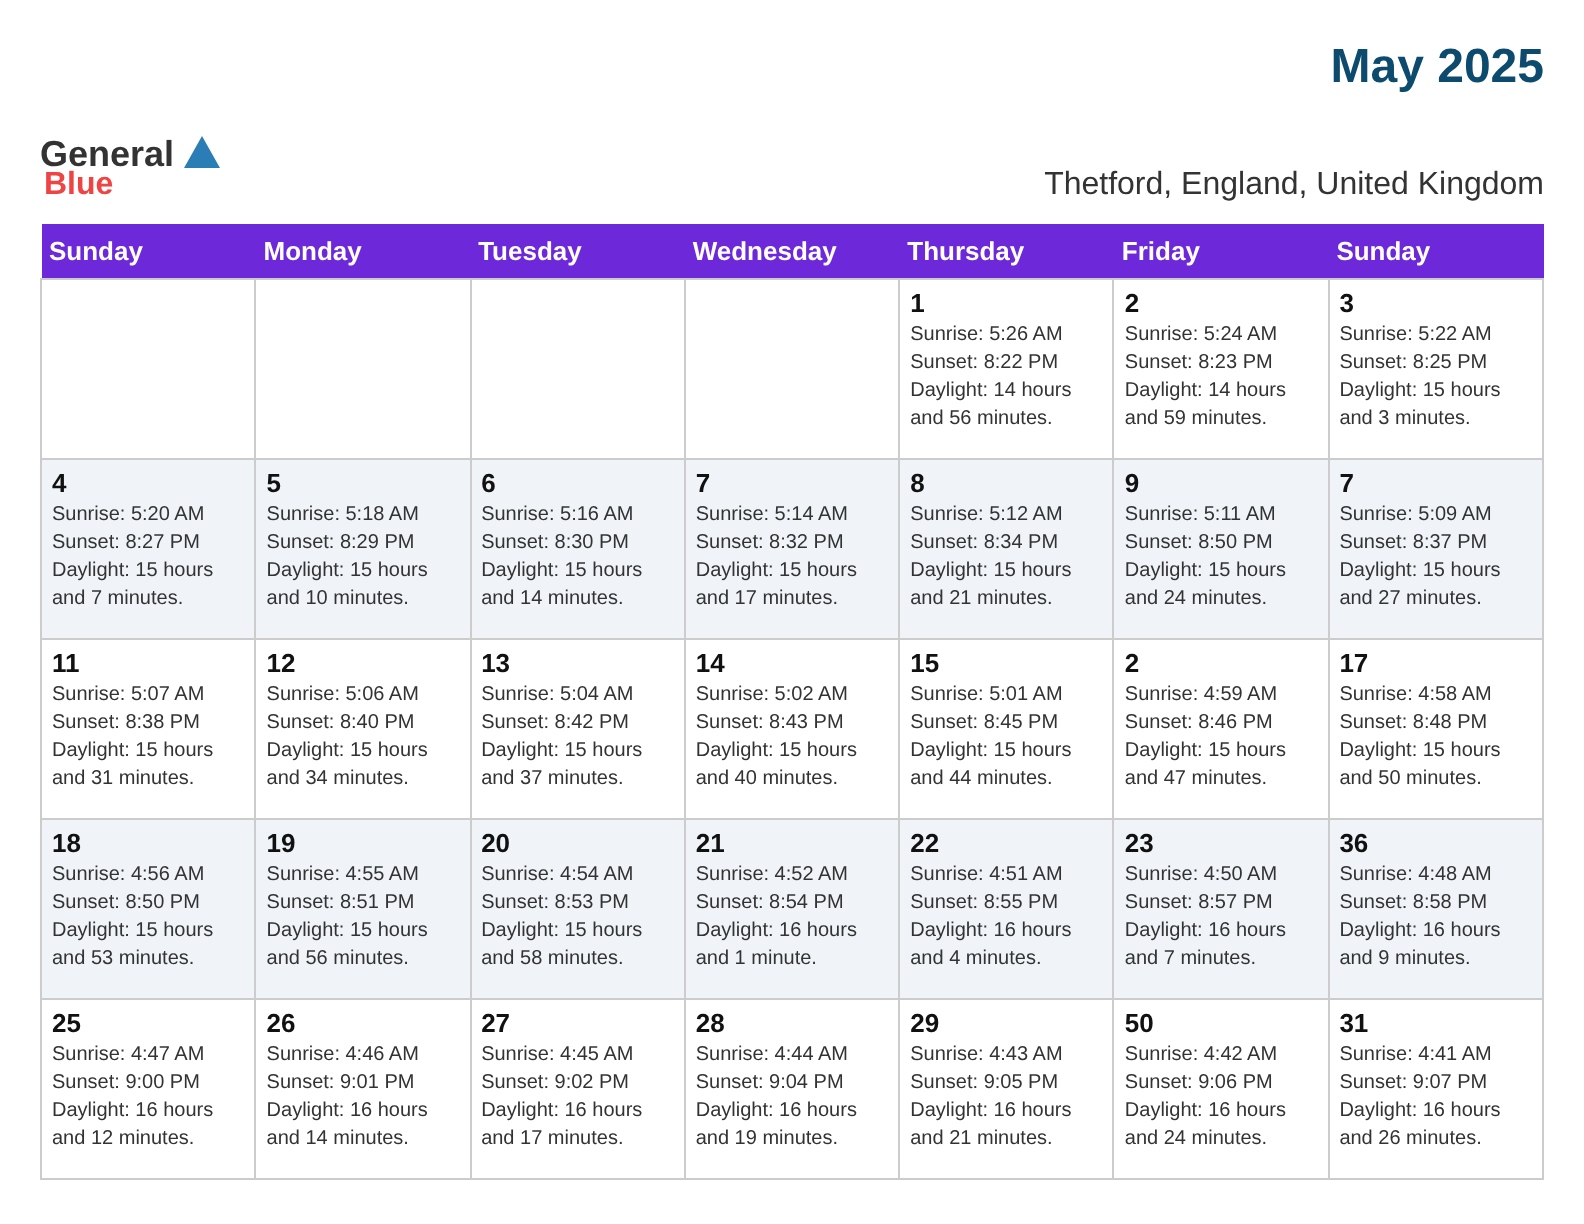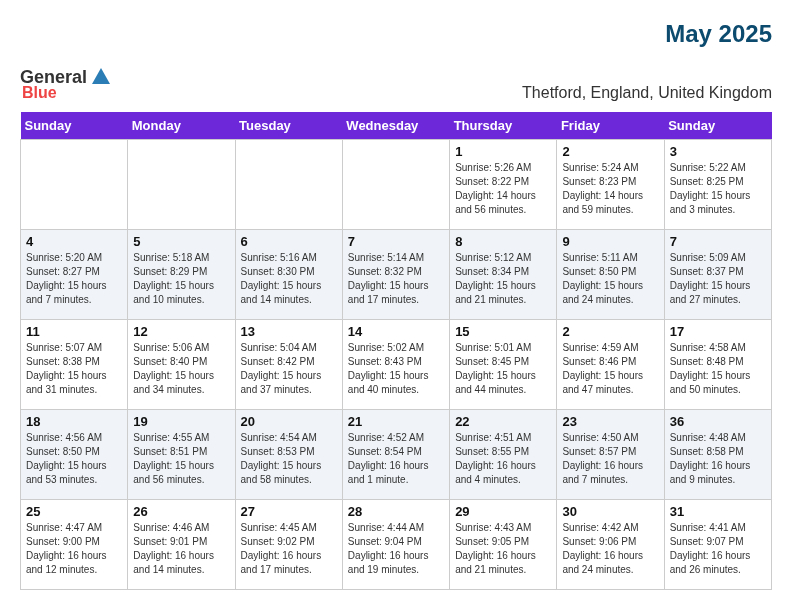--- a/index.html
+++ b/index.html
@@ -324,21 +324,21 @@
 and 19 minutes.</div>
         </td>
         <td>
           <span class="day-number">29</span>
           <div class="cell-content">Sunrise: 4:43 AM
 Sunset: 9:05 PM
 Daylight: 16 hours
 and 21 minutes.</div>
         </td>
         <td>
-          <span class="day-number">30</span>
+          <span class="day-number">50</span>
           <div class="cell-content">Sunrise: 4:42 AM
 Sunset: 9:06 PM
 Daylight: 16 hours
 and 24 minutes.</div>
         </td>
         <td>
           <span class="day-number">31</span>
           <div class="cell-content">Sunrise: 4:41 AM
 Sunset: 9:07 PM
 Daylight: 16 hours

